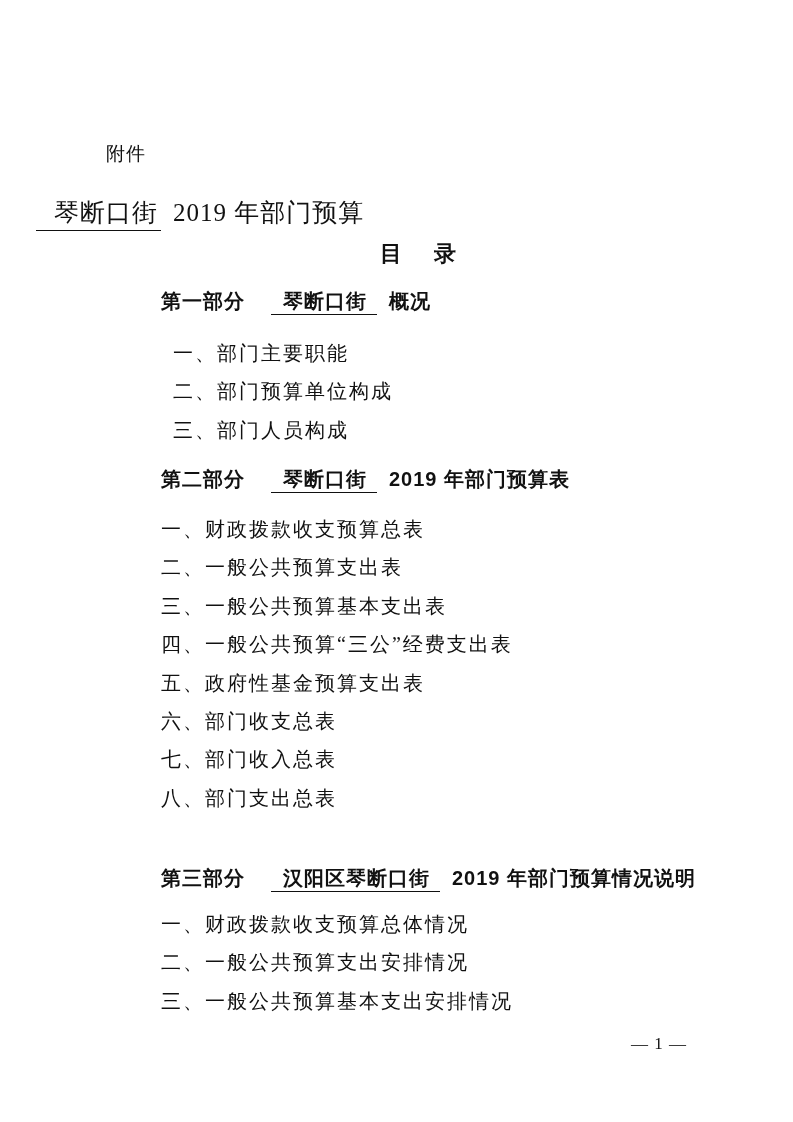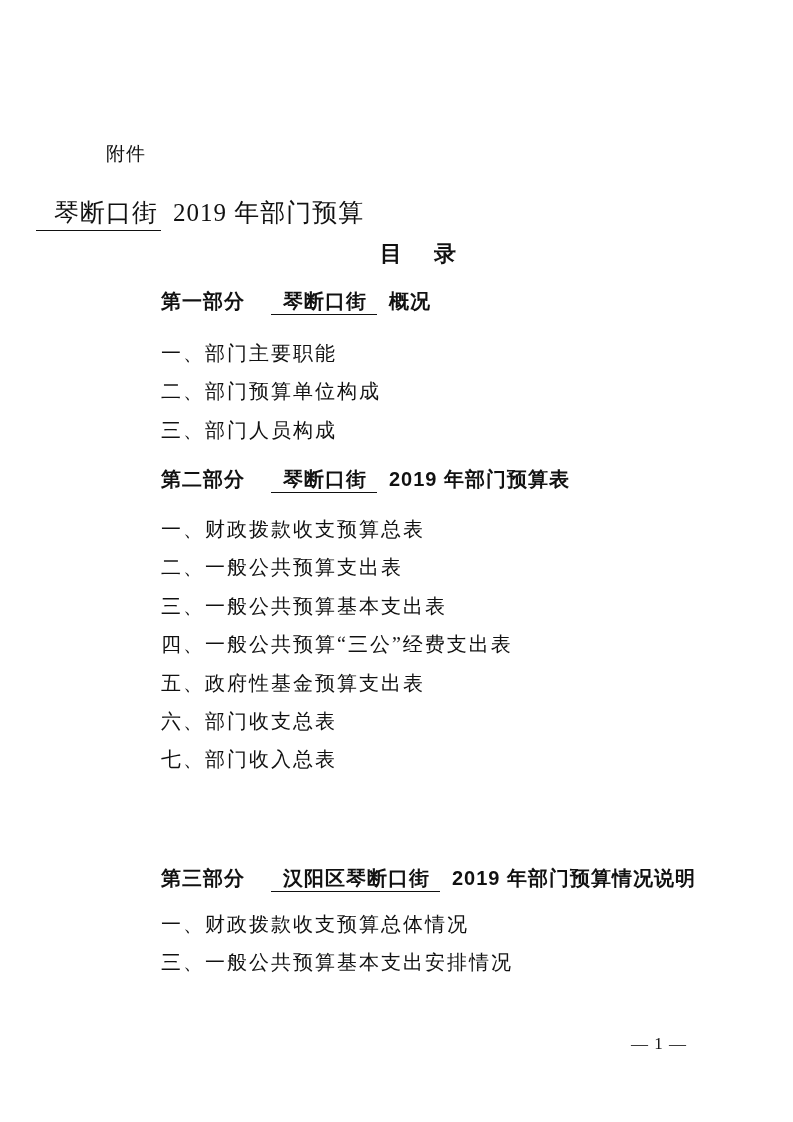--- a/index.html
+++ b/index.html
@@ -79,21 +79,21 @@
   }
   .page-number {
     position: absolute;
     right: 118px;
     top: 999px;
     font-size: 17px;
     line-height: 1.1;
     letter-spacing: 1px;
   }
   .sec-heading[data-sec="0"] { top: 254px; }
-  .item-list[data-sec="0"]   { top: 286px; }
+  .item-list[data-sec="0"]   { top: 286px; margin-left: 12px; }
   .sec-heading[data-sec="1"] { top: 432px; }
   .item-list[data-sec="1"]   { top: 462px; }
   .sec-heading[data-sec="2"] { top: 831px; }
   .item-list[data-sec="2"]   { top: 859px; font-family: Liberation Mono, monospace; }
 </style>
 </head>
 <body>
 
 <div class="page">
 
@@ -112,23 +112,25 @@
 
   <div class="sec-heading" data-sec="1"><span>第二部分</span><span class="sec-underline">琴断口街</span><span>2019 年部门预算表</span></div>
   <div class="item-list" data-sec="1">
     <div class="toc-item">一、财政拨款收支预算总表</div>
     <div class="toc-item">二、一般公共预算支出表</div>
     <div class="toc-item">三、一般公共预算基本支出表</div>
     <div class="toc-item">四、一般公共预算“三公”经费支出表</div>
     <div class="toc-item">五、政府性基金预算支出表</div>
     <div class="toc-item">六、部门收支总表</div>
     <div class="toc-item">七、部门收入总表</div>
+    <div class="toc-item">八、部门支出总表</div>
   </div>
 
   <div class="sec-heading" data-sec="2"><span>第三部分</span><span class="sec-underline">汉阳区琴断口街</span><span>2019 年部门预算情况说明</span></div>
   <div class="item-list" data-sec="2">
     <div class="toc-item">一、财政拨款收支预算总体情况</div>
+    <div class="toc-item">二、一般公共预算支出安排情况</div>
     <div class="toc-item">三、一般公共预算基本支出安排情况</div>
   </div>
 
   <div class="page-number">— 1 —</div>
 
 </div>
 
 </body></html>

